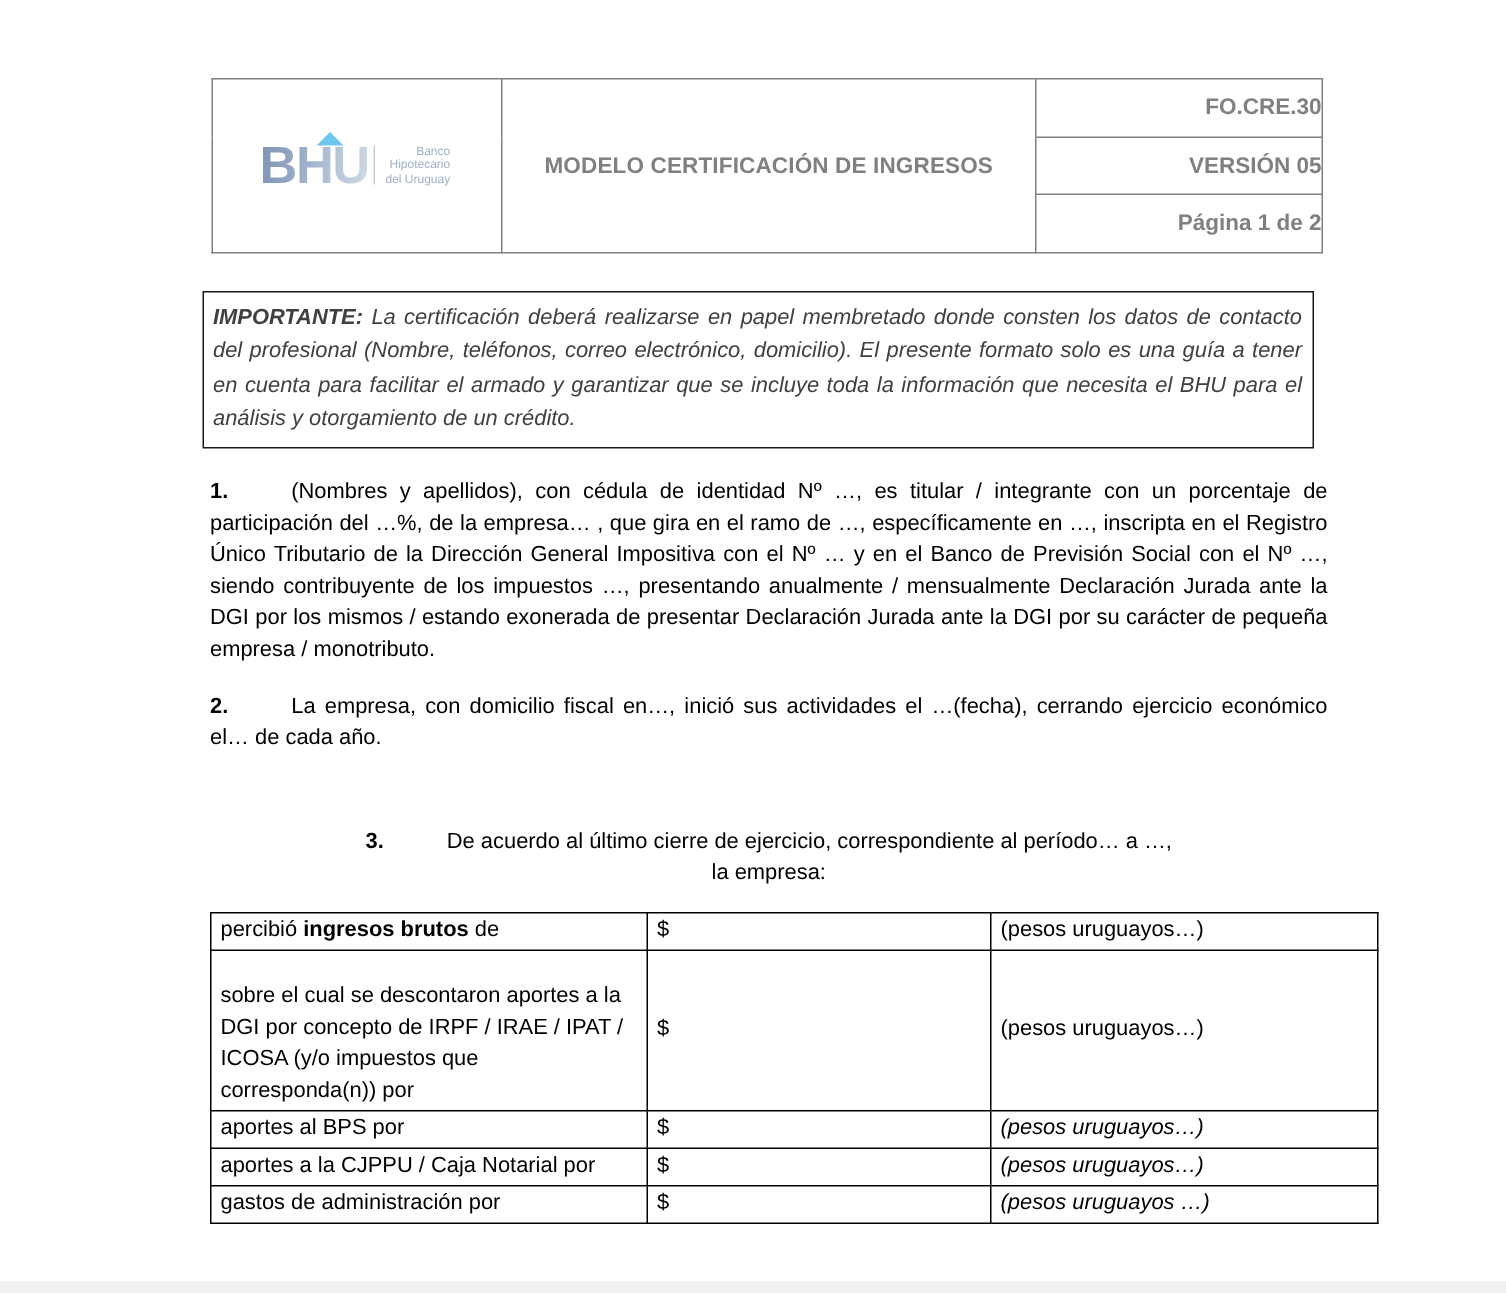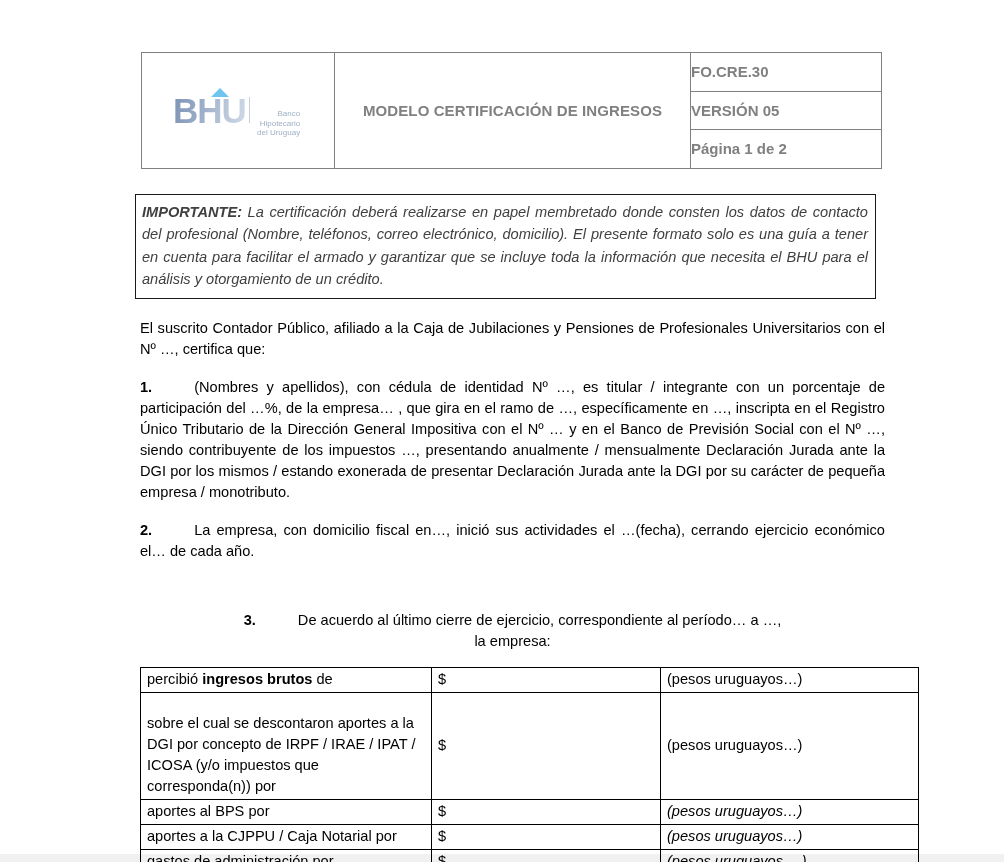--- a/index.html
+++ b/index.html
@@ -50,21 +50,21 @@
     width: 355px;
     text-align: center;
     color: #808080;
     font-weight: bold;
     font-size: 15px;
     letter-spacing: 0.1px;
   }
   td.meta-cell {
     width: 190px;
     height: 37.6px;
-    text-align: left;
+    text-align: right;
     color: #808080;
     font-weight: bold;
     font-size: 15px;
   }
 
   
   .logo {
     display: inline-block;
     position: relative;
     width: 130px;
@@ -99,21 +99,21 @@
     position: absolute;
     left: 76px;
     top: 12px;
     width: 1px;
     height: 26px;
     background: #c3cedd;
   }
   .logo-words {
     position: absolute;
     left: 84px;
-    top: 24px;
+    top: 11px;
     font-size: 8px;
     line-height: 9.5px;
     color: #9fb0c6;
     font-family: "Liberation Sans", sans-serif;
     white-space: nowrap;
   }
 
   
   .notice {
     margin-top: 25px;
@@ -219,21 +219,20 @@
       </tr>
     </tbody>
       </table>
 
     <div class="notice">
       <p class="notice-text"><b>IMPORTANTE:</b><span> La certificación deberá realizarse en papel membretado donde consten los datos de contacto del profesional (Nombre, teléfonos, correo electrónico, domicilio). El presente formato solo es una guía a tener en cuenta para facilitar el armado y garantizar que se incluye toda la información que necesita el BHU para el análisis y otorgamiento de un crédito.</span></p>
     </div>
 
     <div class="body-text">
 
-      <p class="para">El suscrito Contador Público, afiliado a la Caja de Jubilaciones y Pensiones de Profesionales Universitarios con el Nº …, certifica que:</p>
 
       <p class="para"><span class="num">1.</span><span class="gap"></span><span>(Nombres y apellidos), con cédula de identidad Nº …,  es titular / integrante con un porcentaje de participación del …%, de la empresa… , que gira en el ramo de …, específicamente en …,  inscripta  en el Registro Único Tributario de la Dirección General Impositiva con el Nº … y en el Banco de Previsión Social con el Nº …, siendo contribuyente de los impuestos …, presentando anualmente / mensualmente Declaración Jurada ante la DGI por los mismos / estando exonerada de presentar Declaración Jurada ante la DGI por su carácter de pequeña empresa / monotributo.</span></p>
 
       <p class="para"><span class="num">2.</span><span class="gap"></span><span>La empresa, con domicilio fiscal en…, inició sus actividades el …(fecha), cerrando ejercicio económico el… de cada año.</span></p>
 
       <p class="para nojustify last"><span class="num">3.</span><span class="gap"></span><span>De acuerdo al último cierre de ejercicio, correspondiente al período… a …,</span><br><span>la empresa:</span></p>
 
       <table class="amounts">
         <tbody>
           <tr>

